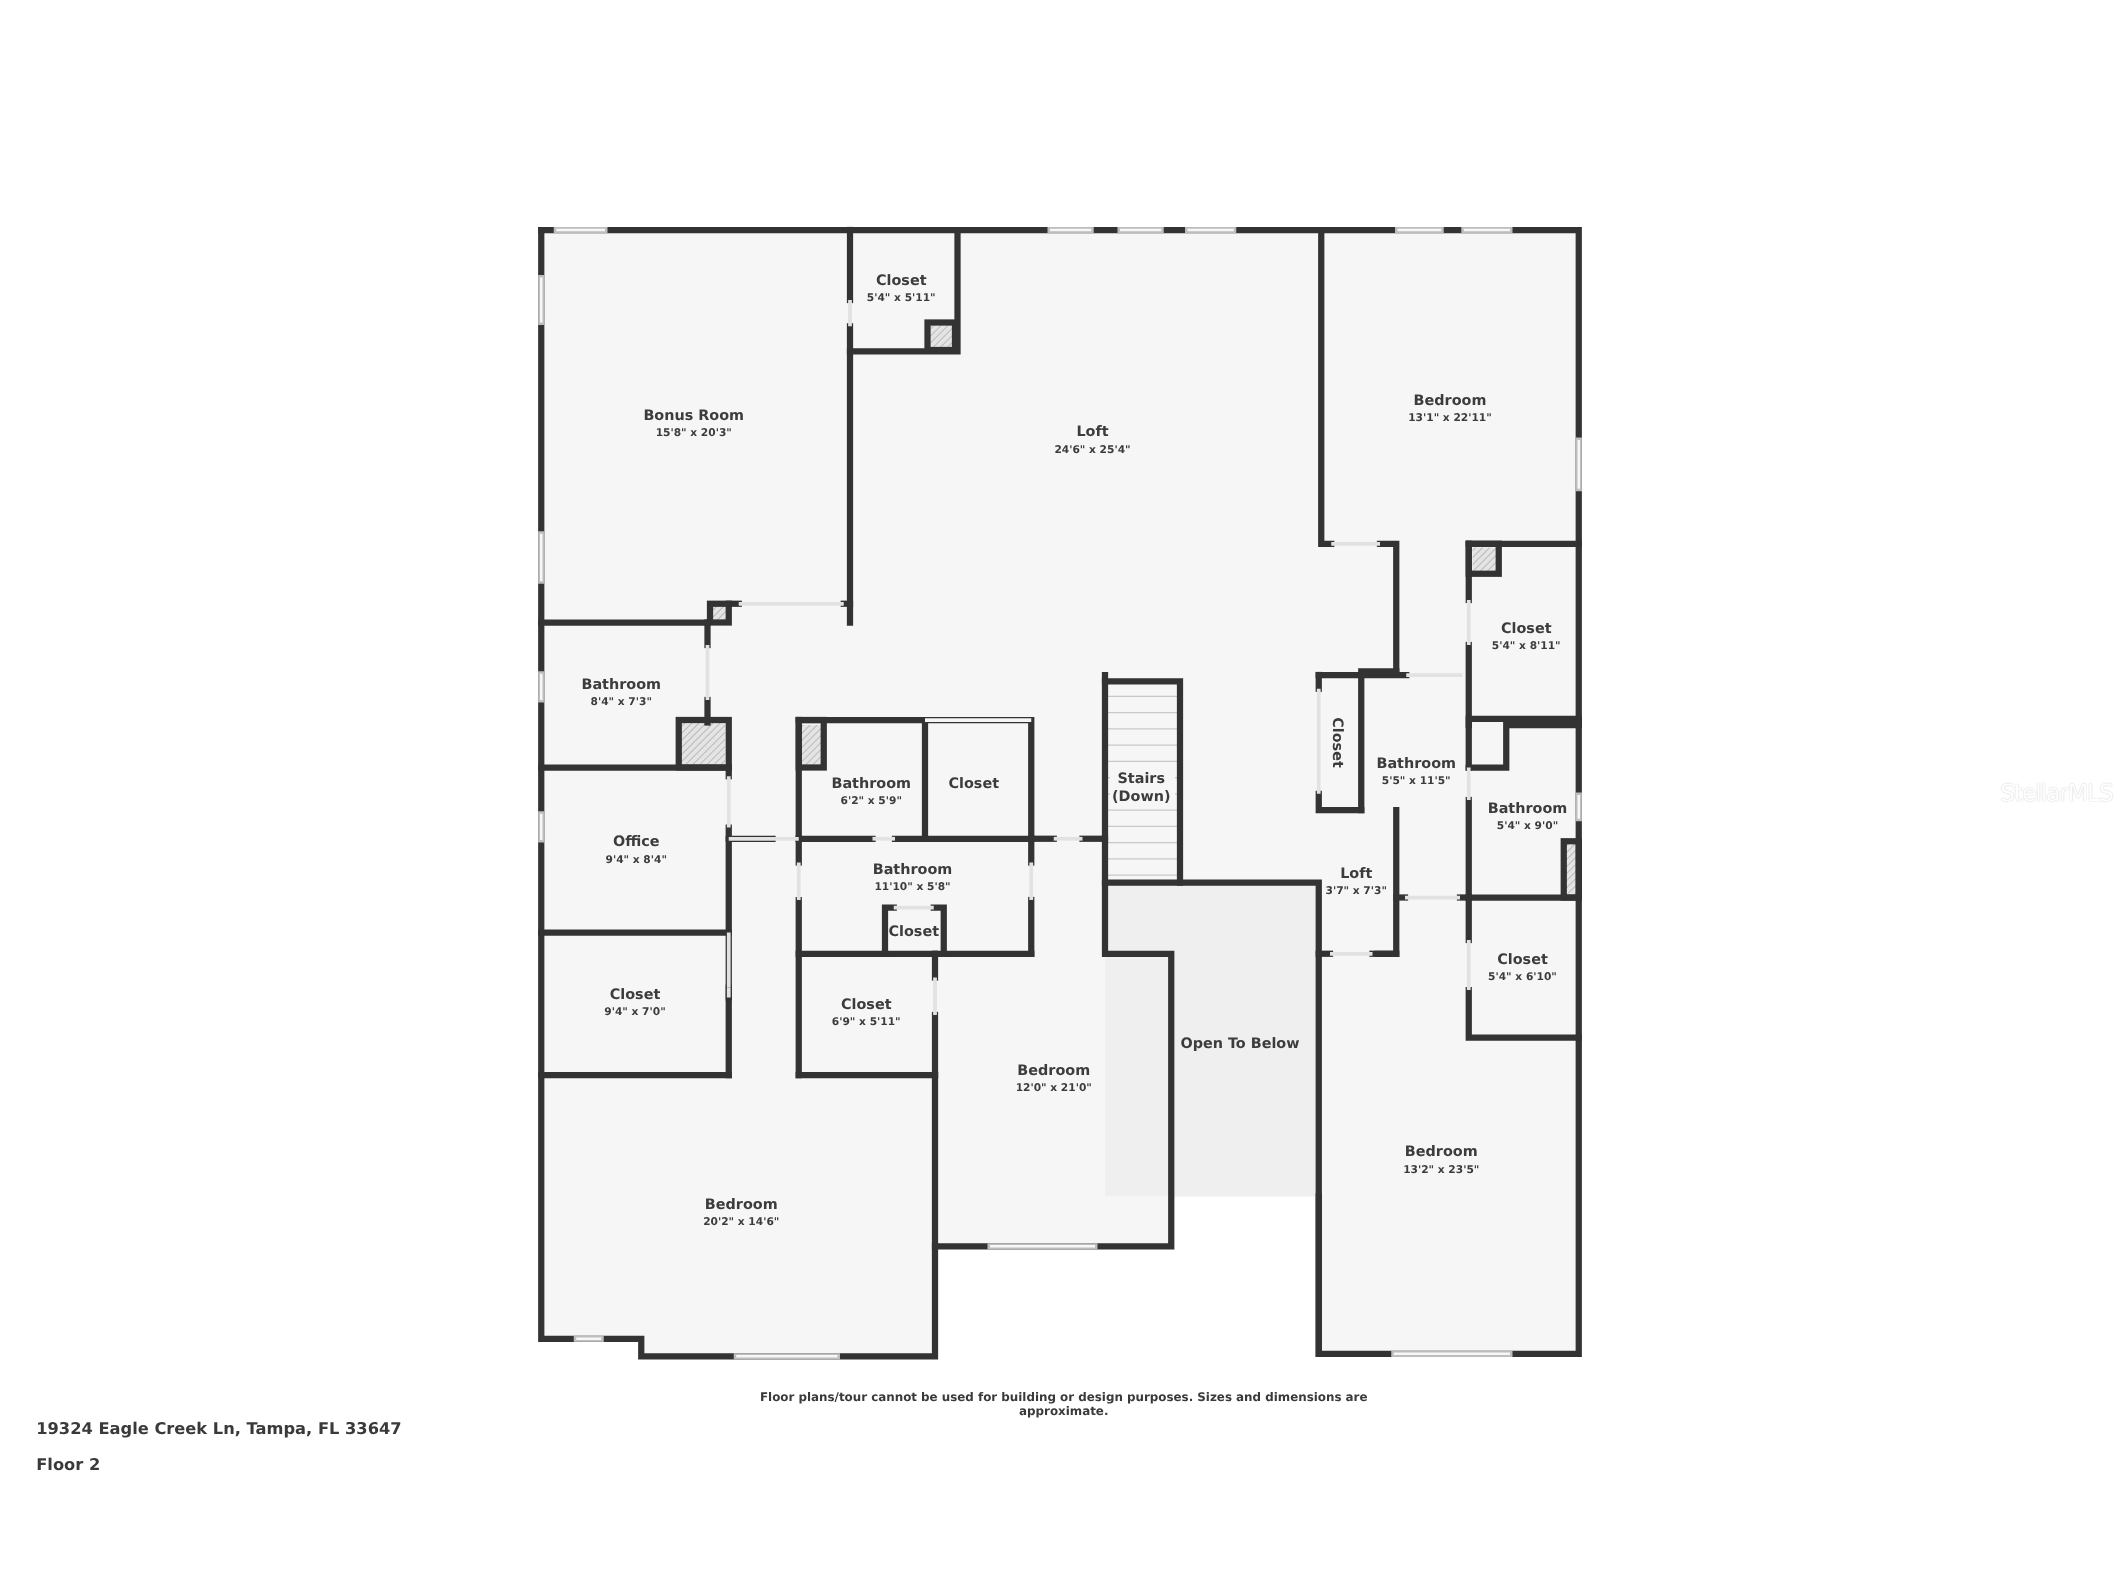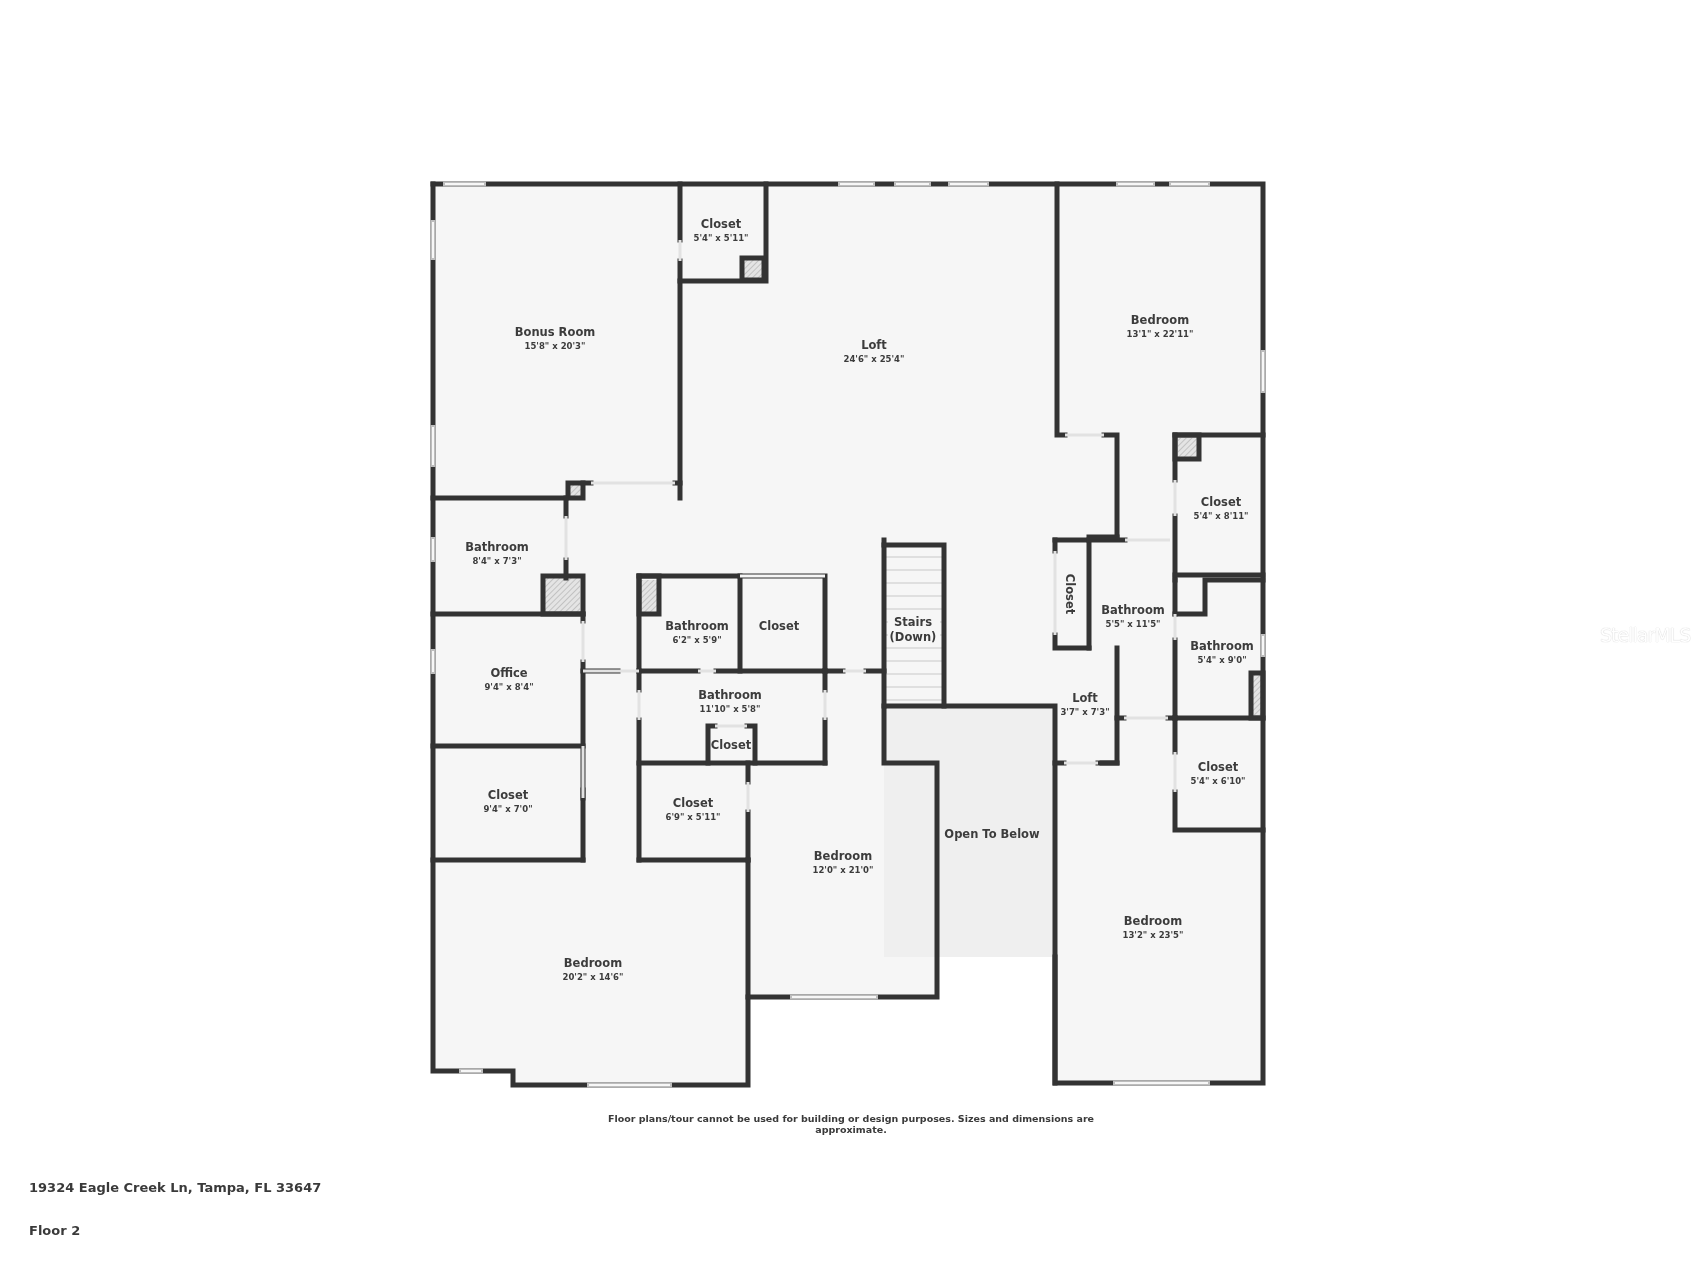--- a/index.html
+++ b/index.html
@@ -4,22 +4,22 @@
 <style>
   html, body { margin: 0; padding: 0; background: #ffffff; }
   body { width: 1697px; height: 1272px; position: relative; overflow: hidden; font-family: "DejaVu Sans", "Liberation Sans", sans-serif; }
   #plan { position: absolute; left: 0; top: 0; }
   .wall { stroke: #333333; stroke-width: 5; stroke-linecap: square; fill: none; }
   .win { stroke: #bdbdbd; stroke-width: 5; }
   .winInner { stroke: #f7f7f7; stroke-width: 2; }
   .room-name { font-family: "DejaVu Sans", sans-serif; font-weight: bold; font-size: 11.5px; fill: #3c3c3c; text-anchor: middle; }
   .room-dim { font-family: "DejaVu Sans", sans-serif; font-size: 8.5px; fill: #3c3c3c; text-anchor: middle; font-weight: bold; }
   .caption { position: absolute; font-family: "DejaVu Sans", sans-serif; font-weight: bold; color: #3a3a3a; }
-  #address { left: 29px; top: 1136px; font-size: 13px; margin-top: 44px; }
-  #floor { left: 29px; top: 1223px; font-size: 13px; text-align: right; }
+  #address { left: 29px; top: 1136px; font-size: 13px; }
+  #floor { left: 29px; top: 1165px; font-size: 13px; text-align: right; }
   #disclaimer { left: 586px; top: 1113px; font-size: 9.5px; width: 530px; text-align: center; }
   #watermark { position: absolute; left: 1600px; top: 624px; font-family: "DejaVu Sans", sans-serif; font-size: 19px; color: #ffffff; letter-spacing: -1px; text-shadow: 0 0 1px #cfcfcf, 0 0 1px #cfcfcf; opacity: 0.9; }
 </style>
 </head>
 <body>
 
 <svg id="plan" width="1697" height="1272" viewBox="0 0 1697 1272" xmlns="http://www.w3.org/2000/svg">
   <defs>
     <pattern id="hatch" width="4" height="4" patternUnits="userSpaceOnUse" patternTransform="rotate(45)">
       <rect width="4" height="4" fill="#e4e4e4"></rect>

